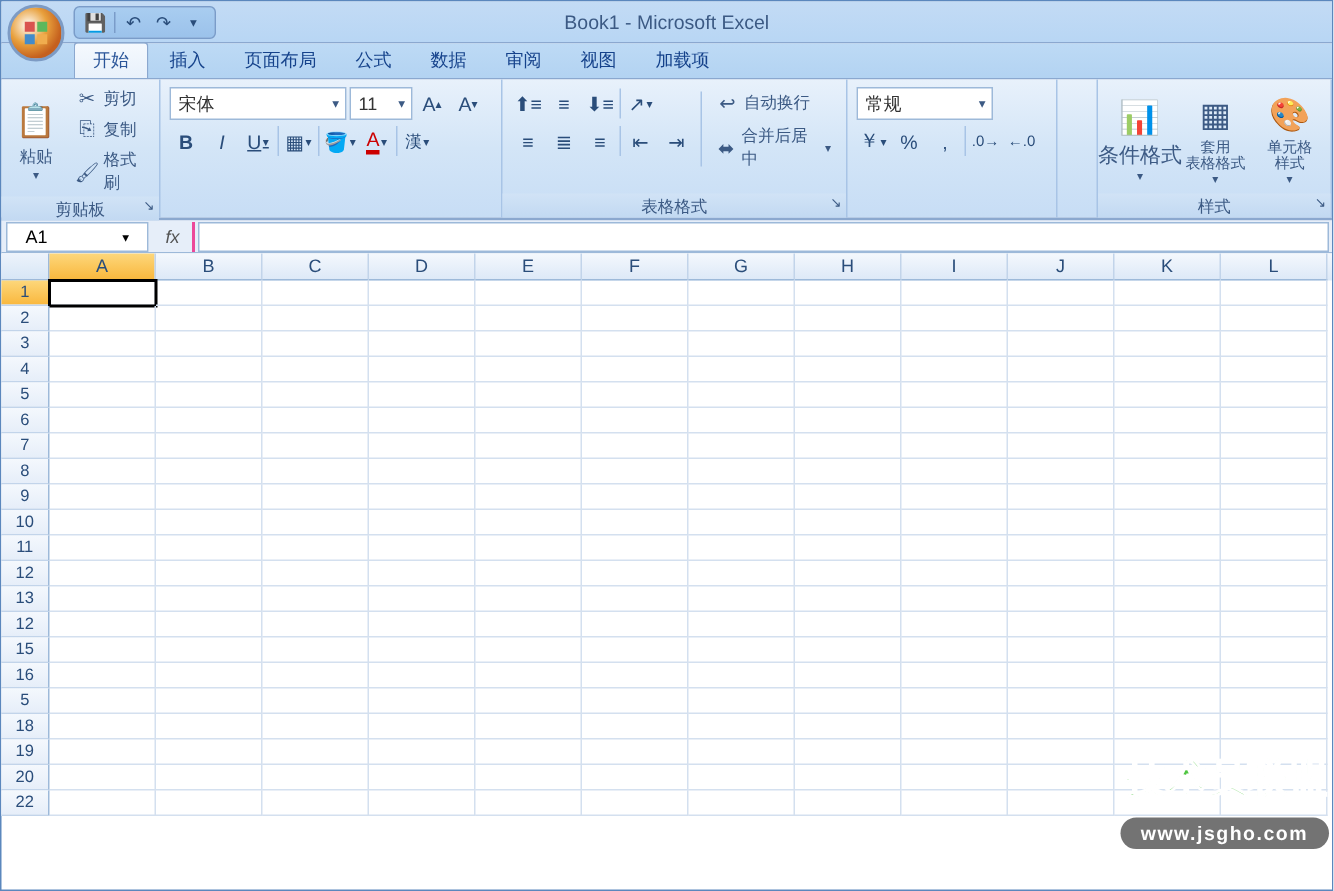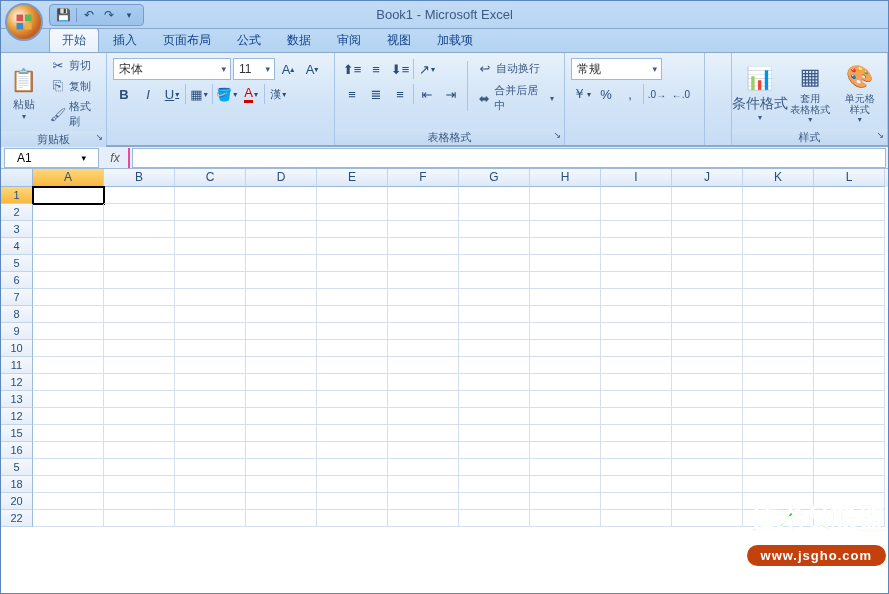--- a/index.html
+++ b/index.html
@@ -63,21 +63,21 @@
 .rows { }
 .row-line { display:flex; height:17px;}
 .row-h { width:32px; border-right:1px solid #9db9d9; border-bottom:1px solid #c2d4ea; background:linear-gradient(#f4f8fd,#e6eef9); text-align:center; font-size:11px; color:#2a4d7a; line-height:16px;}
 .row-h.sel { background:linear-gradient(#fdd77b,#f9b83e); border-right-color:#e08b1e;}
 .cell { width:71px; border-right:1px solid #d4e0ef; border-bottom:1px solid #d4e0ef;}
 .cell.active { outline:2px solid #000; outline-offset:-1px;}
 
 
 .watermark { position:absolute; right:2px; bottom:26px; font-size:26px; font-weight:bold; text-align:right;}
 .wm-main { color:#4fc540; letter-spacing:1px; -webkit-text-stroke:1px #fff;}
-.wm-sub { background:#c2410c; color:#fff; font-size:13px; padding:3px 14px; border-radius:12px; display:inline-block; letter-spacing:1px;}
+.wm-sub { background:#737373; color:#fff; font-size:13px; padding:3px 14px; border-radius:12px; display:inline-block; letter-spacing:1px;}
 
 
 .frame { border:1px solid #5b87bd; width:889px; height:594px; position:relative;}
 </style>
 </head>
 <body>
 <div class="frame">
 
 <div class="titlebar">
   <div class="office-btn">
@@ -545,20 +545,35 @@
           <div class="cell"></div>
           <div class="cell"></div>
           <div class="cell"></div>
           <div class="cell"></div>
           <div class="cell"></div>
           <div class="cell"></div>
           <div class="cell"></div>
           <div class="cell"></div>
         </div>
         <div class="row-line">
+          <div class="row-h">19</div>
+          <div class="cell"></div>
+          <div class="cell"></div>
+          <div class="cell"></div>
+          <div class="cell"></div>
+          <div class="cell"></div>
+          <div class="cell"></div>
+          <div class="cell"></div>
+          <div class="cell"></div>
+          <div class="cell"></div>
+          <div class="cell"></div>
+          <div class="cell"></div>
+          <div class="cell"></div>
+        </div>
+        <div class="row-line">
           <div class="row-h">20</div>
           <div class="cell"></div>
           <div class="cell"></div>
           <div class="cell"></div>
           <div class="cell"></div>
           <div class="cell"></div>
           <div class="cell"></div>
           <div class="cell"></div>
           <div class="cell"></div>
           <div class="cell"></div>

